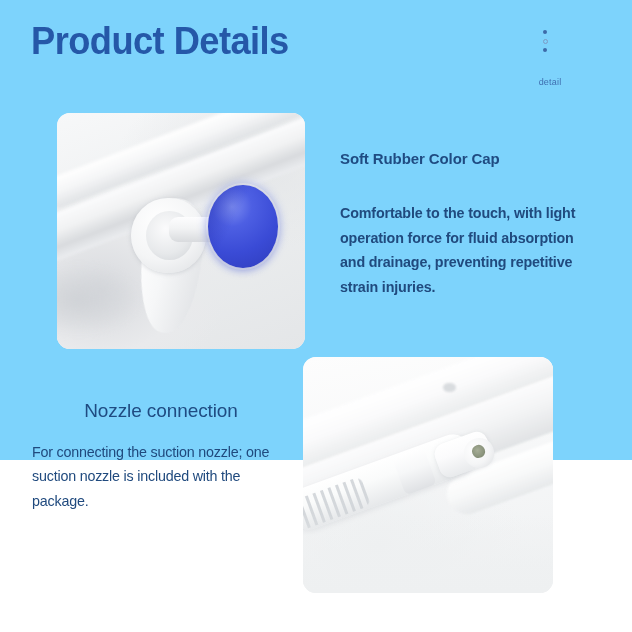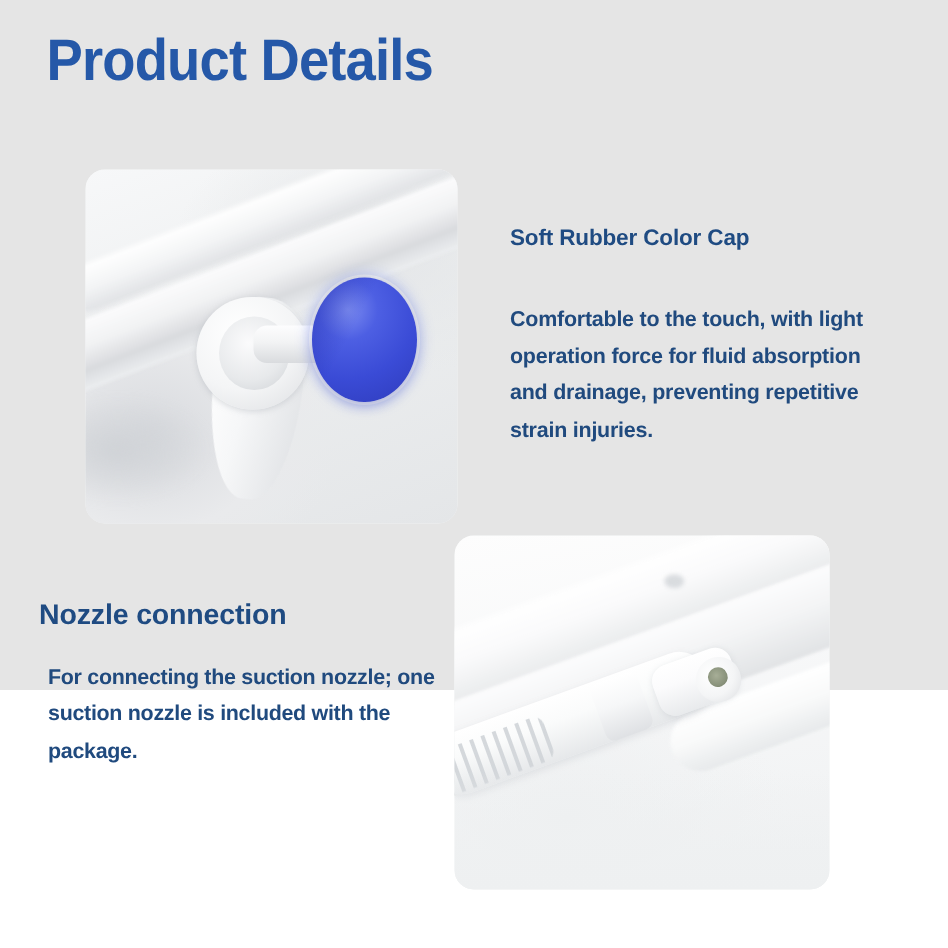--- a/index.html
+++ b/index.html
@@ -6,21 +6,21 @@
   html, body {
     margin: 0; padding: 0;
     width: 632px; height: 632px;
     background: #ffffff;
     font-family: "Liberation Sans", sans-serif;
     overflow: hidden;
   }
   #page {
     position: relative;
     width: 632px; height: 460px;
-    background: #e5e5e5;
+    background: #7dd3fc;
   }
 
   
   #header-title {
     position: absolute;
     left: 31px; top: 18px;
     font-size: 39px;
     font-weight: bold;
     letter-spacing: -0.6px;
     color: #2558a8;
@@ -296,43 +296,52 @@
     letter-spacing: -0.15px;
   }
 
   #nozzle-text {
     position: absolute;
     left: 26px; top: 400px;
     width: 270px;
   }
   #nozzle-heading {
     font-size: 19px;
-    font-weight: bold;
+    font-weight: normal;
     color: #1f4b82;
+    text-align: center;
     letter-spacing: -0.1px;
     line-height: 1.2;
   }
   #nozzle-body {
     margin-top: 17px;
     font-size: 14.3px;
-    font-weight: bold;
+    font-weight: normal;
     color: #204a7e;
     line-height: 1.72;
     letter-spacing: -0.2px;
     text-align: left;
     padding-left: 6px;
   }
 </style>
 </head>
 <body>
 
 <div id="page">
 
   <div id="header-title">Product Details</div>
 
+  <div id="corner-mark">
+    <div id="dot-stack">
+      <div class="dot"></div>
+      <div class="dot hollow"></div>
+      <div class="dot"></div>
+    </div>
+    <div id="corner-label">detail</div>
+  </div>
 
   <div class="photo-panel" id="photo-cap">
     <div class="photo-inner">
       <div class="bg-cap"></div>
       <div class="tube-b"></div>
       <div class="tube-a"></div>
       <div class="soft-bl"></div>
       <div class="arm"></div>
       <div class="valve-ring-o"></div>
       <div class="valve-ring-i"></div>

